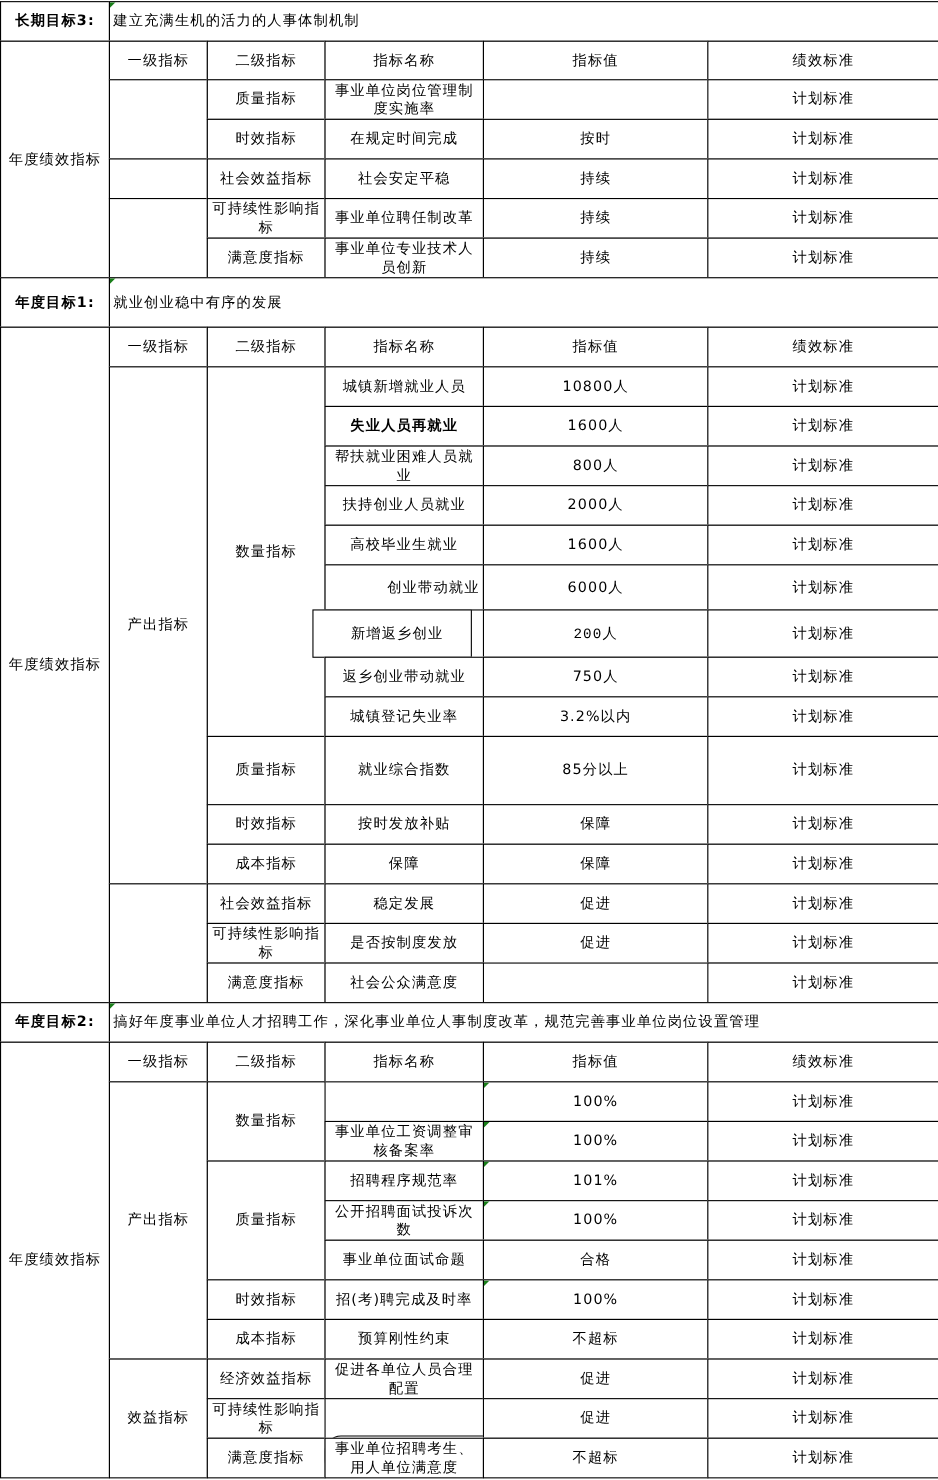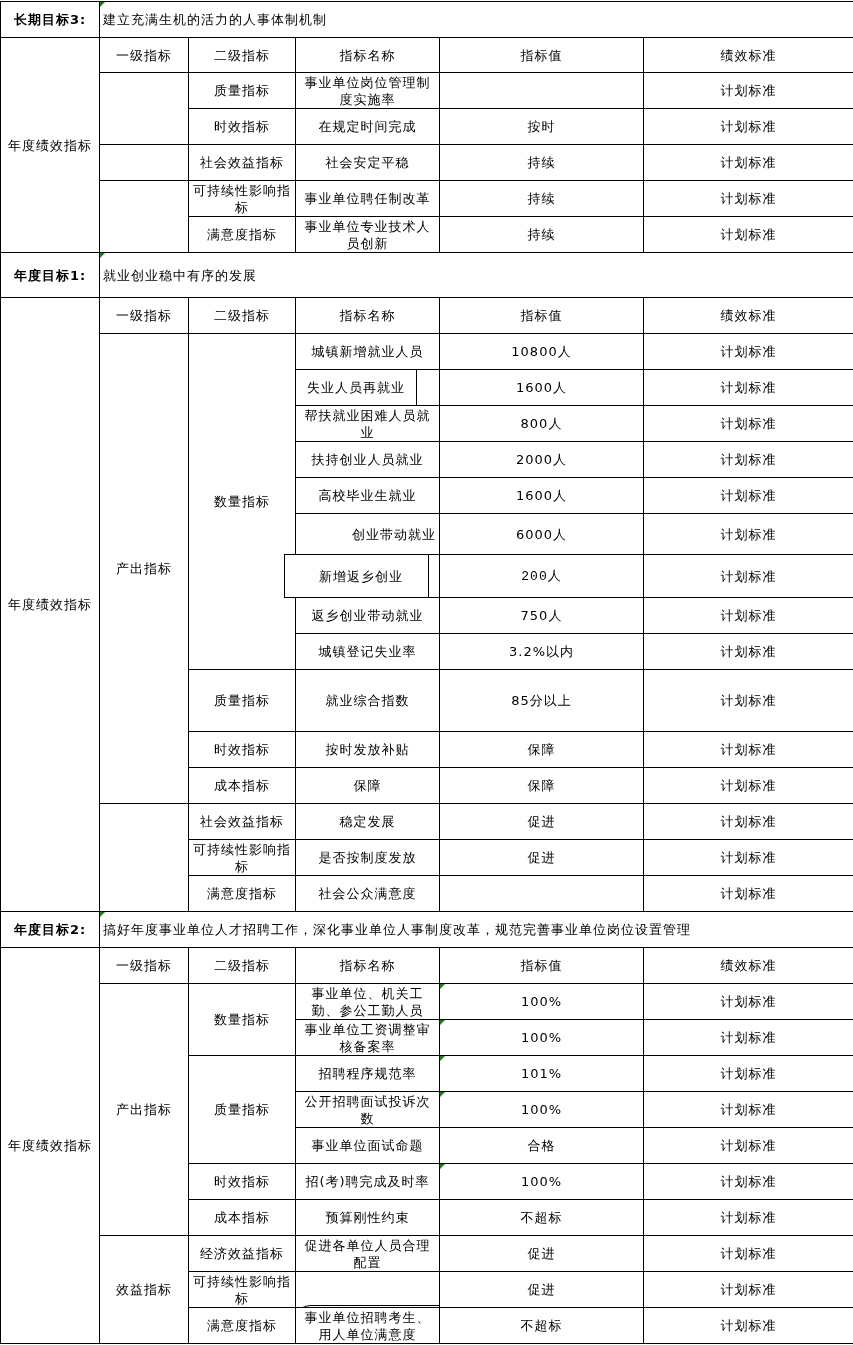--- a/index.html
+++ b/index.html
@@ -167,21 +167,21 @@
     </div>
     <div class="cell" style="left: 295px; top: 333px; width: 145px; height: 37px;">
       <span class="txt">城镇新增就业人员</span>
     </div>
     <div class="cell" style="left: 439px; top: 333px; width: 205px; height: 37px;">
       <span class="txt">10800人</span>
     </div>
     <div class="cell" style="left: 643px; top: 333px; width: 211px; height: 37px;">
       <span class="txt">计划标准</span>
     </div>
-    <div class="cell" style="left: 295px; top: 369px; width: 122px; height: 37px;">
+    <div class="cell" style="left: 295px; top: 369px; width: 145px; height: 37px; font-weight: bold;">
       <span class="txt">失业人员再就业</span>
     </div>
     <div class="cell" style="left: 439px; top: 369px; width: 205px; height: 37px;">
       <span class="txt">1600人</span>
     </div>
     <div class="cell" style="left: 643px; top: 369px; width: 211px; height: 37px;">
       <span class="txt">计划标准</span>
     </div>
     <div class="cell" style="left: 295px; top: 405px; width: 145px; height: 37px;">
       <span class="txt">帮扶就业困难人员就业</span>
@@ -345,23 +345,20 @@
       <span class="txt">成本指标</span>
     </div>
     <div class="cell" style="left: 188px; top: 1235px; width: 108px; height: 37px;">
       <span class="txt">经济效益指标</span>
     </div>
     <div class="cell" style="left: 188px; top: 1271px; width: 108px; height: 37px;">
       <span class="txt">可持续性影响指标</span>
     </div>
     <div class="cell" style="left: 188px; top: 1307px; width: 108px; height: 37px;">
       <span class="txt">满意度指标</span>
-    </div>
-    <div class="cell" style="left: 295px; top: 983px; width: 145px; height: 37px;">
-      <span class="txt">事业单位、机关工勤、参公工勤人员</span>
     </div>
     <div class="cell" style="left: 439px; top: 983px; width: 205px; height: 37px;">
       <span class="mark"></span>
       <span class="txt">100%</span>
     </div>
     <div class="cell" style="left: 643px; top: 983px; width: 211px; height: 37px;">
       <span class="txt">计划标准</span>
     </div>
     <div class="cell" style="left: 295px; top: 1019px; width: 145px; height: 37px;">
       <span class="txt">事业单位工资调整审核备案率</span>

